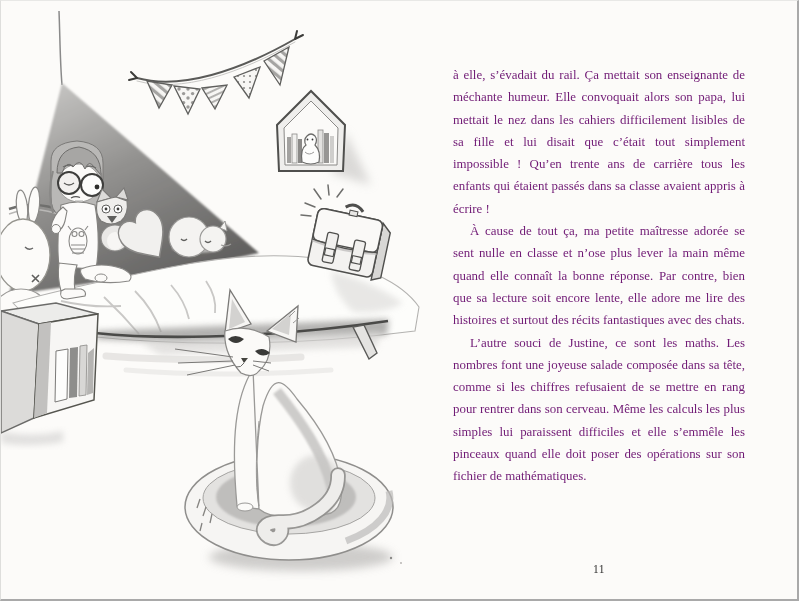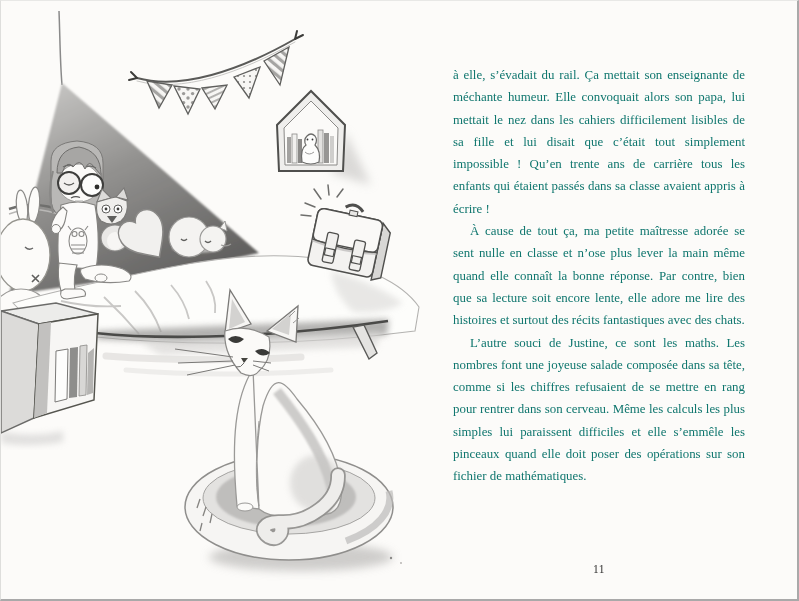--- a/index.html
+++ b/index.html
@@ -6,21 +6,21 @@
   .spread{
     position:relative;width:799px;height:601px;box-sizing:border-box;
     background:#fcfbf9;overflow:hidden;
     border-top:1px solid #e8e8e6;border-left:1px solid #dededc;
     border-right:2px solid #a9a9a9;border-bottom:2px solid #a9a9a9;
     font-family:"Liberation Serif", serif;
   }
   .illustration{position:absolute;left:0;top:0;}
   .text-col{
     position:absolute;left:452px;top:63px;width:292px;
-    color:#0f766e;font-size:12.9px;line-height:22.3px;
+    color:#701a75;font-size:12.9px;line-height:22.3px;
     text-align:justify;
   }
   .text-col p{margin:0;}
   .text-col p.indent{text-indent:17px;}
   .page-num{
     position:absolute;left:452px;top:562px;width:292px;
     text-align:center;font-size:11.5px;color:#2e2e2e;letter-spacing:.5px;
   }
 </style>
 </head>

